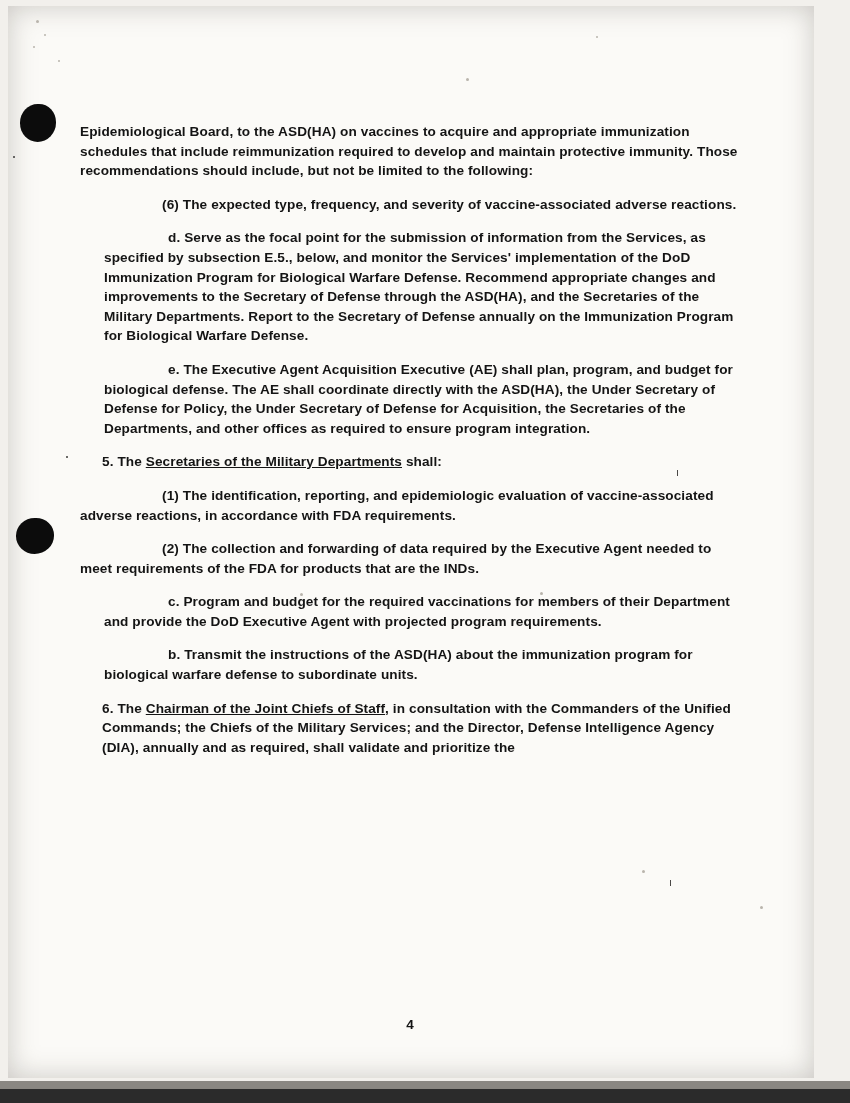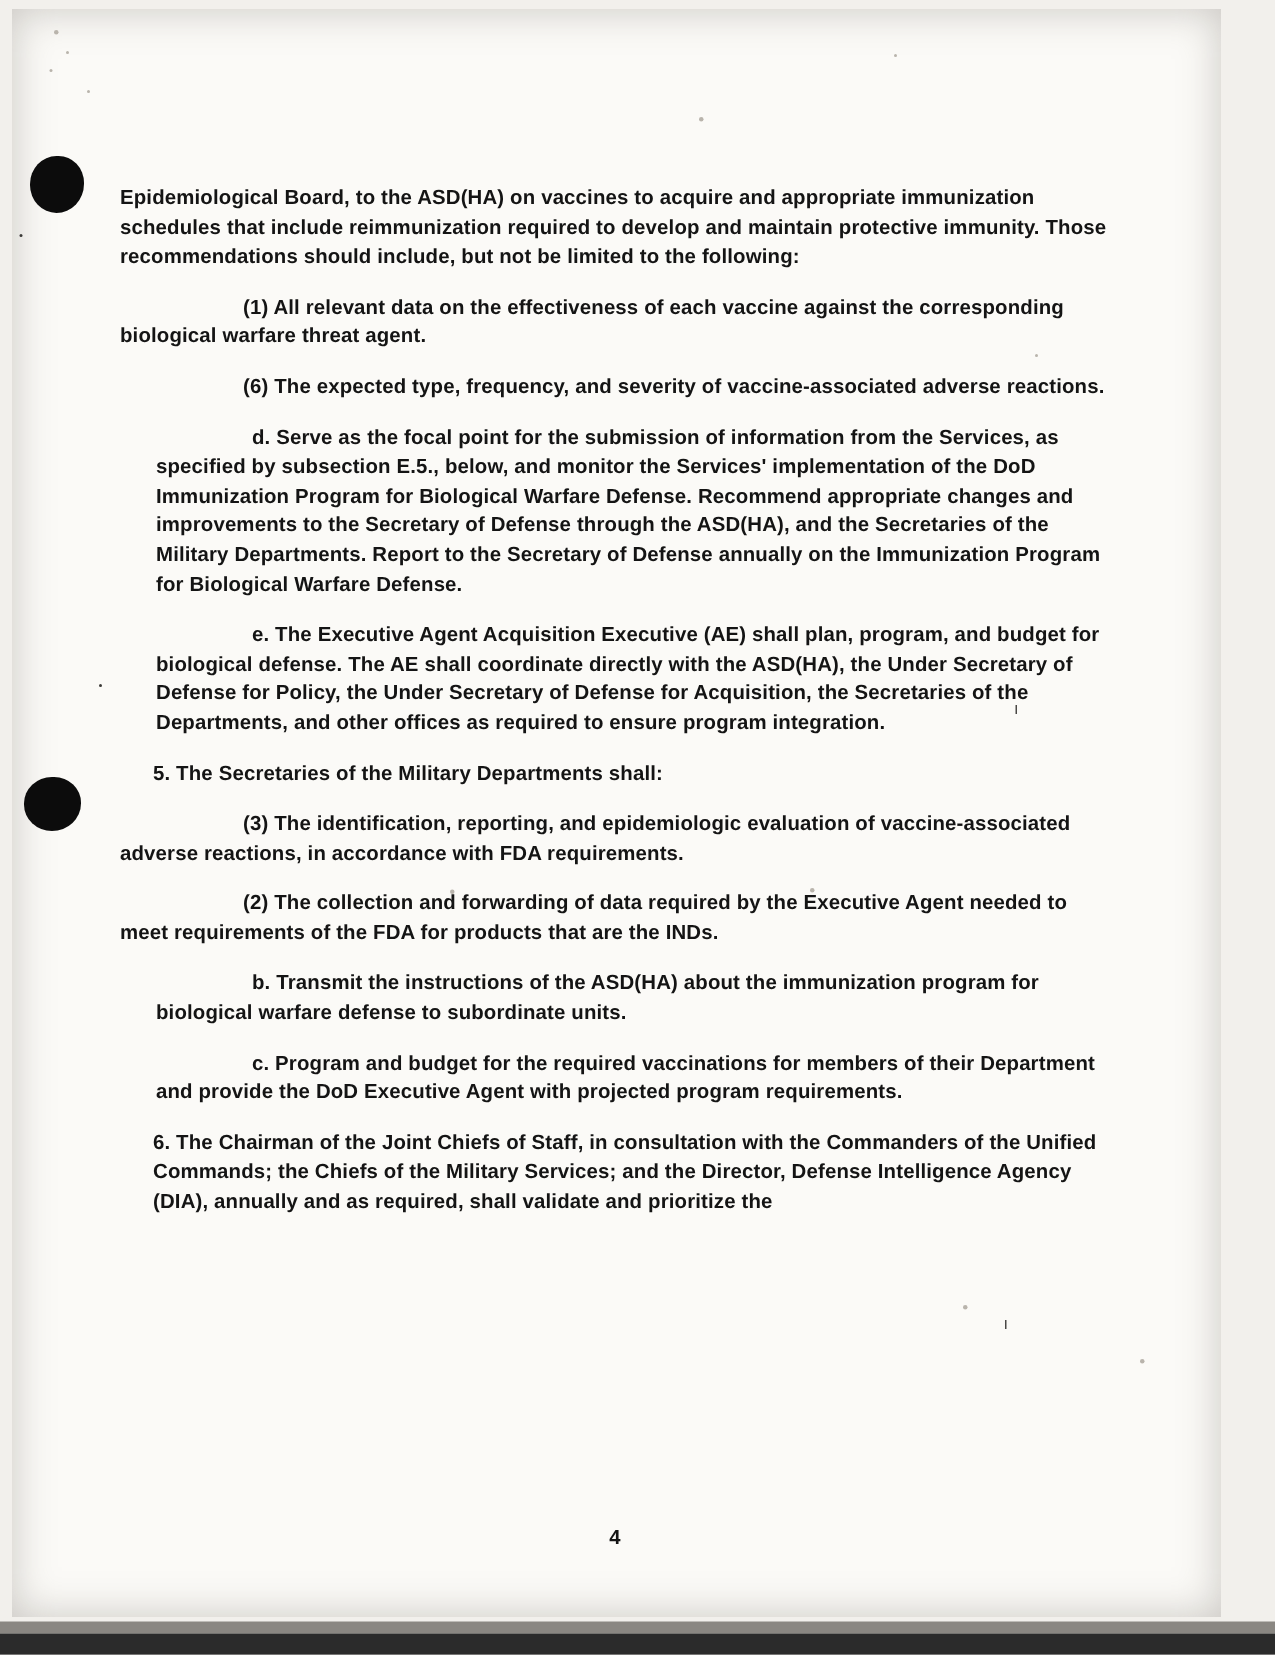--- a/index.html
+++ b/index.html
@@ -86,21 +86,21 @@
   }
   .para {
     margin: 0 0 14px 0;
     text-align: left;
     font-weight: 600;
     color: #141414;
   }
   .indent-1 { text-indent: 82px; }
   .indent-2 { text-indent: 64px; margin-left: 24px; }
   .indent-num { padding-left: 22px; text-indent: 0; }
-  .u { }
+  .u { text-decoration: underline; }
   .pagenum {
     position: absolute;
     left: 0;
     top: 893px;
     width: 660px;
     text-align: center;
     font-size: 13.5px;
     font-weight: 700;
     color: #141414;
   }
@@ -146,37 +146,36 @@
   <div class="speckle" style="left:760px; top:906px; width:3px; height:3px;"></div>
   <div class="stray-tick" style="left:677px; top:470px;"></div>
   <div class="stray-tick" style="left:670px; top:880px;"></div>
   <div class="stray-dot" style="left:13px; top:156px;"></div>
   <div class="stray-dot" style="left:66px; top:456px;"></div>
 
   <div class="content">
 
     <p class="para">Epidemiological Board, to the ASD(HA) on vaccines to acquire and appropriate immunization schedules that include reimmunization required to develop and maintain protective immunity.  Those recommendations should include, but not be limited to the following:</p>
 
-    <p class="para indent-1">(1)  All relevant data on the effectiveness of each vaccine against the corresponding biological warfare threat agent.</p>
 
     <p class="para indent-1">(6)  The expected type, frequency, and severity of vaccine-associated adverse reactions.</p>
 
     <p class="para indent-2">d.  Serve as the focal point for the submission of information from the Services, as specified by subsection E.5., below, and monitor the Services' implementation of the DoD Immunization Program for Biological Warfare Defense.  Recommend appropriate changes and improvements to the Secretary of Defense through the ASD(HA), and the Secretaries of the Military Departments.  Report to the Secretary of Defense annually on the Immunization Program for Biological Warfare Defense.</p>
 
     <p class="para indent-2">e.  The Executive Agent Acquisition Executive (AE) shall plan, program, and budget for biological defense.  The AE shall coordinate directly with the ASD(HA), the Under Secretary of Defense for Policy, the Under Secretary of Defense for Acquisition, the Secretaries of the Departments, and other offices as required to ensure program integration.</p>
 
     <p class="para indent-num"><span>5.  The </span><span class="u">Secretaries of the Military Departments</span><span> shall:</span></p>
 
 
-    <p class="para indent-1">(3)  The identification, reporting, and epidemiologic evaluation of vaccine-associated adverse reactions, in accordance with FDA requirements.</p>
+    <p class="para indent-1">(1)  The identification, reporting, and epidemiologic evaluation of vaccine-associated adverse reactions, in accordance with FDA requirements.</p>
 
     <p class="para indent-1">(2)  The collection and forwarding of data required by the Executive Agent needed to meet requirements of the FDA for products that are the INDs.</p>
 
+    <p class="para indent-2">c.  Program and budget for the required vaccinations for members of their Department and provide the DoD Executive Agent with projected program requirements.</p>
+
     <p class="para indent-2">b.  Transmit the instructions of the ASD(HA) about the immunization program for biological warfare defense to subordinate units.</p>
-
-    <p class="para indent-2">c.  Program and budget for the required vaccinations for members of their Department and provide the DoD Executive Agent with projected program requirements.</p>
 
     <p class="para indent-num"><span>6.  The </span><span class="u">Chairman of the Joint Chiefs of Staff</span><span>, in consultation with the Commanders of the Unified Commands; the Chiefs of the Military Services; and the Director, Defense Intelligence Agency (DIA), annually and as required, shall validate and prioritize the</span></p>
 
     <div class="pagenum">4</div>
   </div>
 
 </div>
 
 </body></html>

